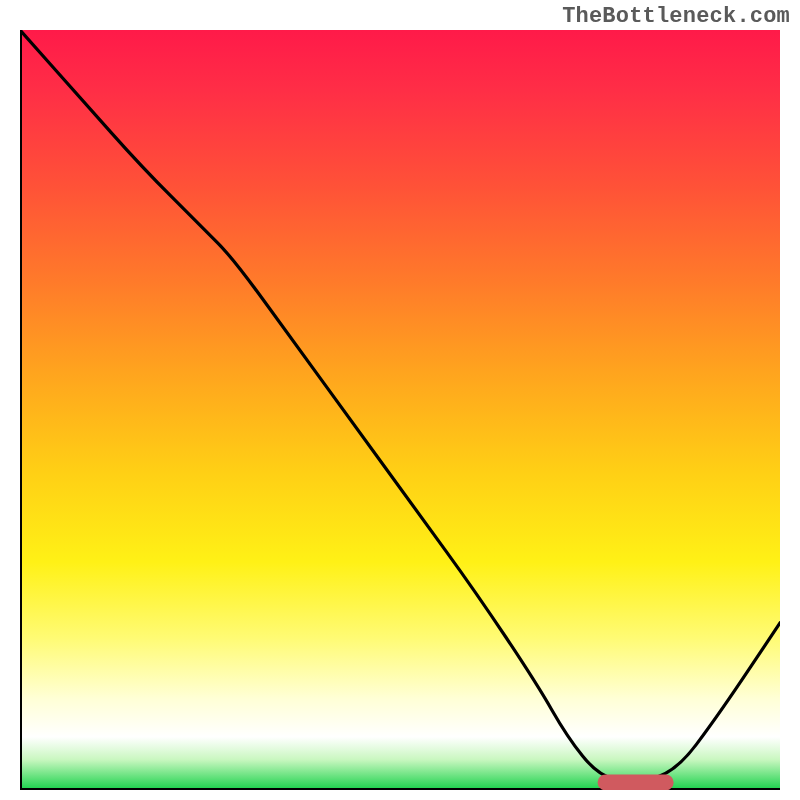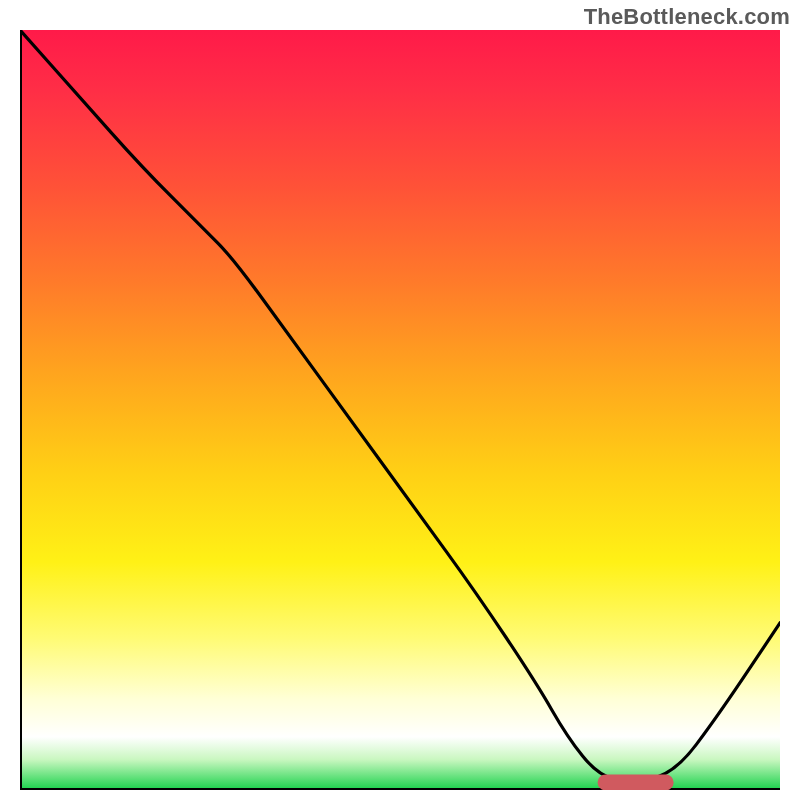--- a/index.html
+++ b/index.html
@@ -18,20 +18,21 @@
   }
   .watermark {
     position: absolute;
     top: 4px;
     right: 10px;
     font-size: 22px;
     font-weight: 600;
     color: #5a5a5a;
     letter-spacing: 0.2px;
     user-select: none;
+    font-family: Liberation Mono, monospace;
   }
   .plot-area {
     position: absolute;
     left: 20px;
     top: 30px;
     width: 760px;
     height: 760px;
   }
   .gradient-bg {
     position: absolute;

